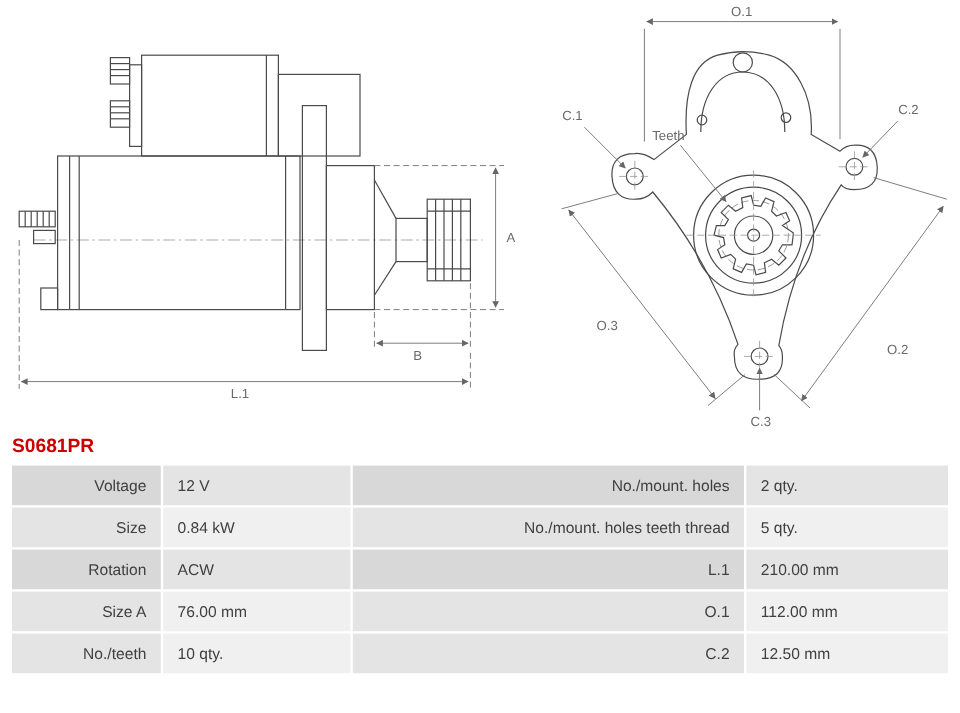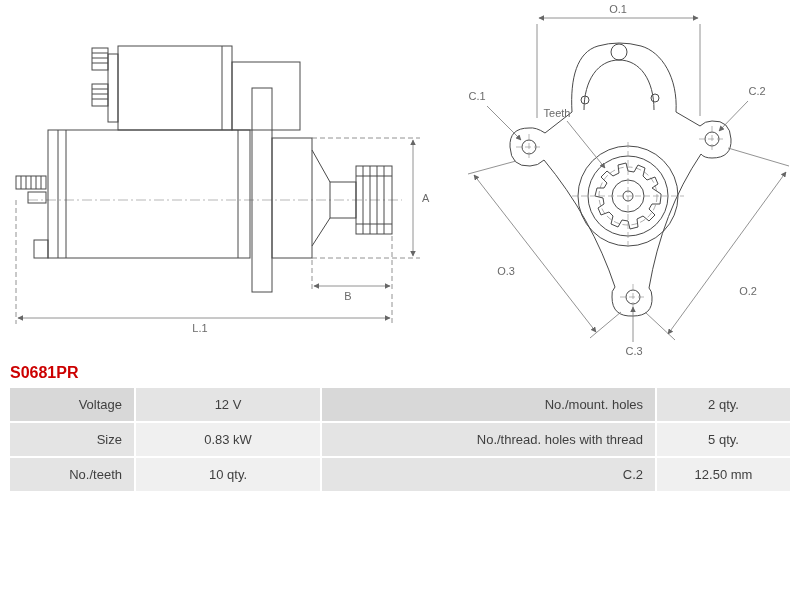--- a/index.html
+++ b/index.html
@@ -30,23 +30,23 @@
     margin: 2px 8px 0 8px;
   }
   table.specs td {
     font-size: 13px;
     color: var(--table-text, #3f3f3f);
     padding: 9px 12px;
     white-space: nowrap;
     overflow: hidden;
   }
   .c1 { width: 124px; text-align: right; }
-  .c2 { width: 184px; text-align: center; }
+  .c2 { width: 156px; }
   .c3 { text-align: right; margin-top: 42px; }
-  .c4 { width: 133px; text-align: center; }
+  .c4 { width: 168px; text-align: left; }
   .r-odd  .lbl { background: var(--row-label-dark,  #d8d8d8); }
   .r-odd  .val { background: var(--row-value-dark,  #e4e4e4); }
   .r-even .lbl { background: var(--row-label-light, #e4e4e4); }
   .r-even .val { background: var(--row-value-light, #f0f0f0); }
 </style>
 </head>
 <body>
 
 <div class="drawing-wrap">
 <svg viewBox="0 0 800 360" width="800" height="360">
@@ -203,23 +203,35 @@
 <table class="specs">
   <tbody>
     <tr class="r-odd">
       <td class="lbl c1">Voltage</td>
       <td class="val c2">12 V</td>
       <td class="lbl c3">No./mount. holes</td>
       <td class="val c4">2 qty.</td>
     </tr>
     <tr class="r-even">
       <td class="lbl c1">Size</td>
-      <td class="val c2">0.83 kW</td>
-      <td class="lbl c3">No./thread. holes with thread</td>
+      <td class="val c2">0.84 kW</td>
+      <td class="lbl c3">No./mount. holes teeth thread</td>
       <td class="val c4">5 qty.</td>
+    </tr>
+    <tr class="r-odd">
+      <td class="lbl c1">Rotation</td>
+      <td class="val c2">ACW</td>
+      <td class="lbl c3">L.1</td>
+      <td class="val c4">210.00 mm</td>
+    </tr>
+    <tr class="r-even">
+      <td class="lbl c1">Size A</td>
+      <td class="val c2">76.00 mm</td>
+      <td class="lbl c3">O.1</td>
+      <td class="val c4">112.00 mm</td>
     </tr>
     <tr class="r-even">
       <td class="lbl c1">No./teeth</td>
       <td class="val c2">10 qty.</td>
       <td class="lbl c3">C.2</td>
       <td class="val c4">12.50 mm</td>
     </tr>
   </tbody>
 </table>
 

